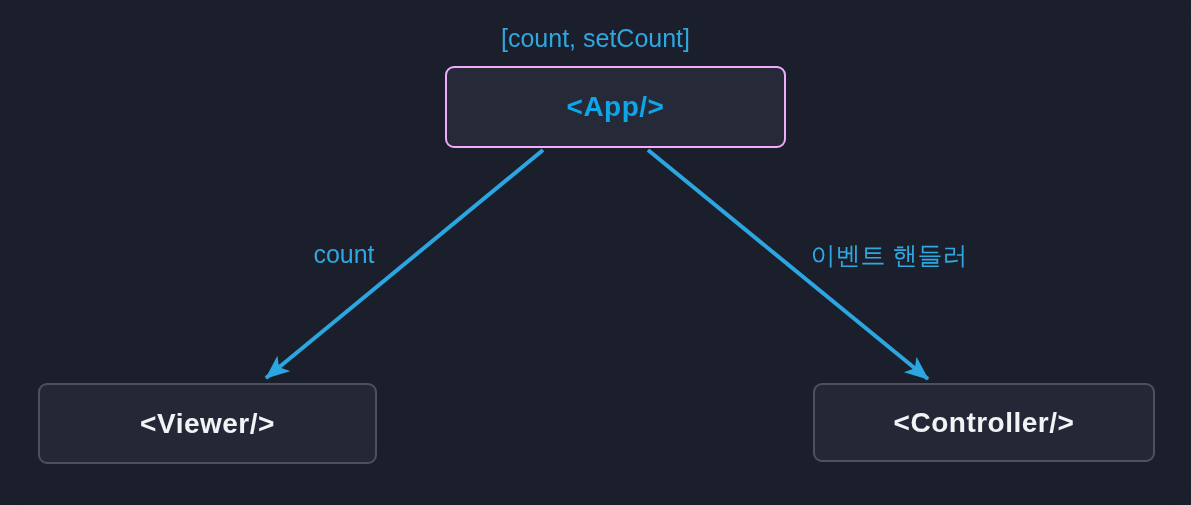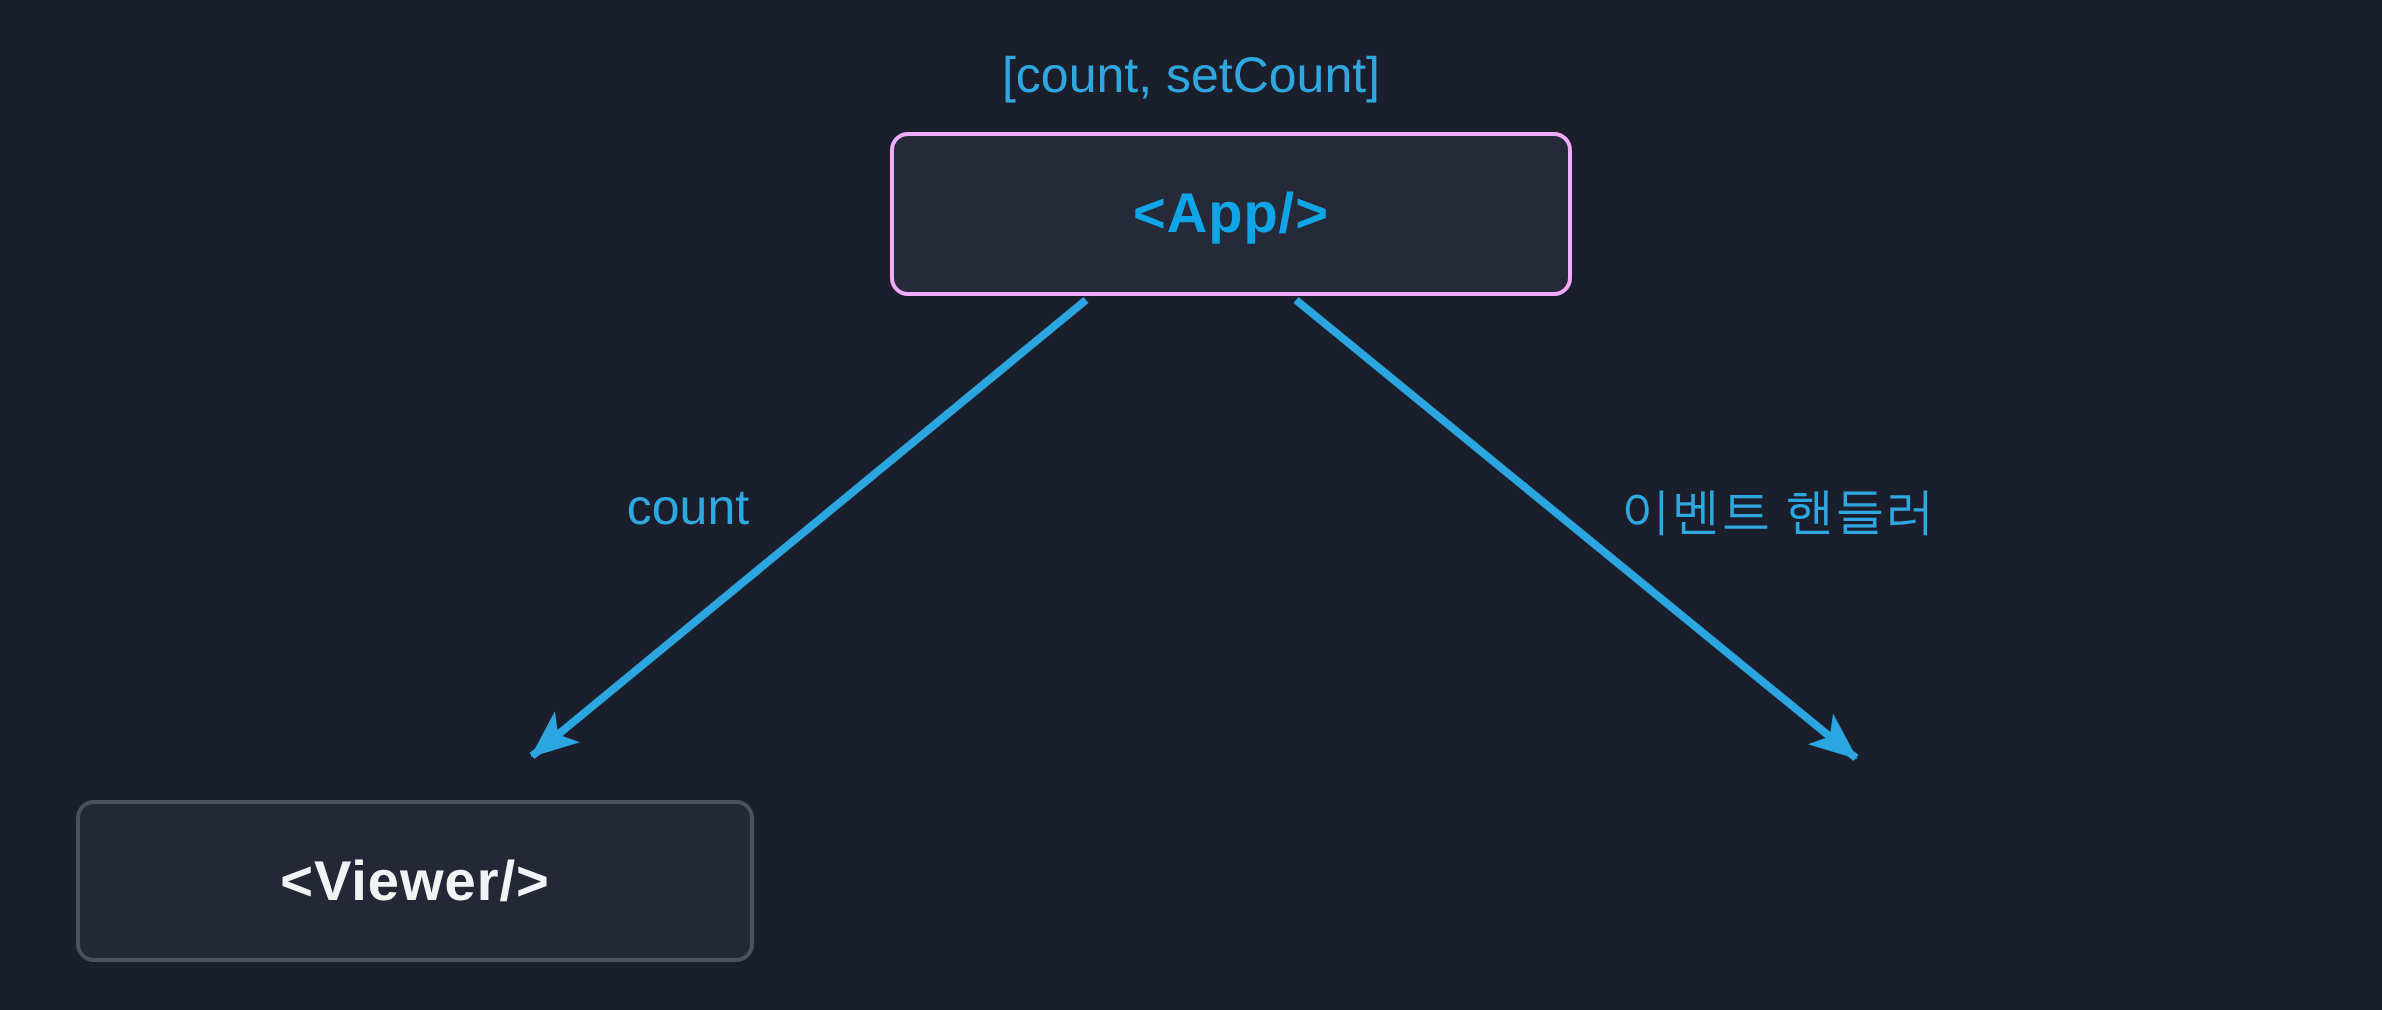--- a/index.html
+++ b/index.html
@@ -37,21 +37,20 @@
     width: 341px; height: 82px;
     background: #262a38;
     border: 2px solid #f0abfc;
     color: #0ea5e9;
     margin-left: 20px;
   }
   .node-plain {
     background: #242836;
     border: 2px solid #4c505f;
     color: #f2f3f5;
-    margin-top: 17px;
   }
   .node-viewer {
     left: 38px; top: 383px;
     width: 339px; height: 81px;
   }
   .node-controller {
     left: 813px; top: 383px;
     width: 342px; height: 79px;
   }
   .diagram-label {
@@ -96,14 +95,17 @@
   </div>
 
   <div class="diagram-label edge-label-right">이벤트 핸들러</div>
 
   <div class="diagram-label edge-label-left">count</div>
 
   <div class="node node-plain node-viewer">
     <span>&lt;Viewer/&gt;</span>
   </div>
 
+  <div class="node node-plain node-controller">
+    <span>&lt;Controller/&gt;</span>
+  </div>
 
 </div>
 
 </body></html>

